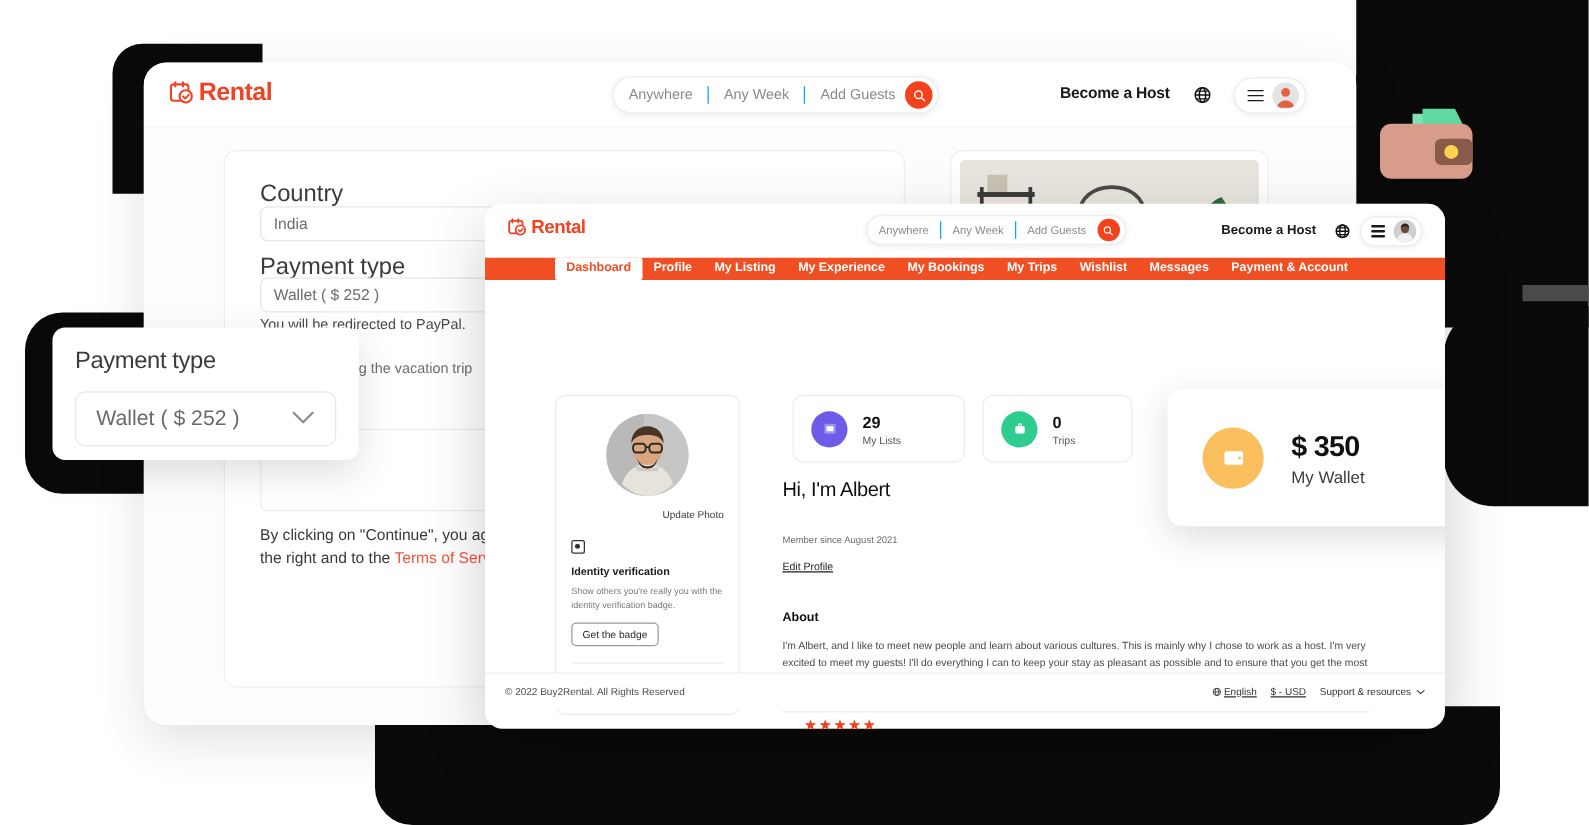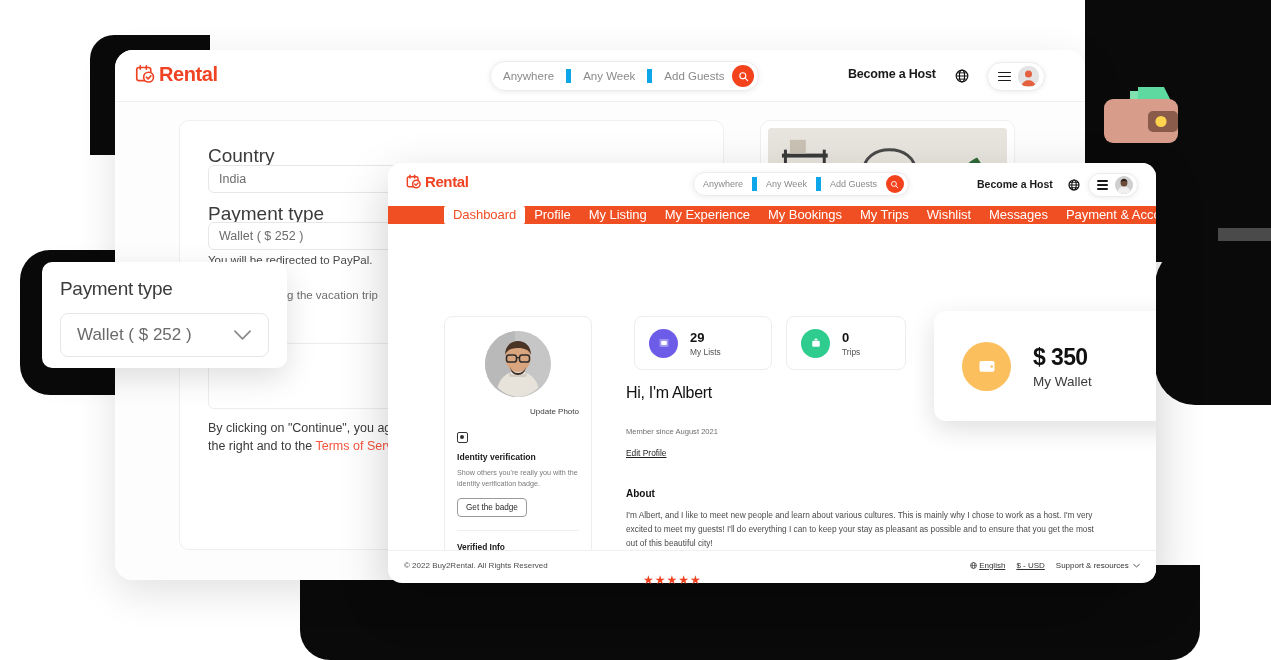--- a/index.html
+++ b/index.html
@@ -55,21 +55,21 @@
   #back-brand { position:absolute; left: 20px; top: 13px; }
 
   .searchpill {
     display:flex; align-items:center; background:#fff;
     border:1px solid #ececec; border-radius:40px;
     box-shadow:0 1px 6px rgba(0,0,0,0.08);
     height:30px; padding:0 4px 0 0;
   }
   .searchpill span.seg {
     font-size:11.5px; color:#8a8a8a; padding:0 12px;
-    border-right:5px solid #0ea5e9; line-height:14px;
+    border-right:1px solid #0ea5e9; line-height:14px;
   }
   .searchpill span.seg.last { border-right:none; padding-right:8px; }
   .search-btn {
     width:22px;height:22px;border-radius:50%;background:#f4421c;
     display:flex;align-items:center;justify-content:center;flex:0 0 auto;
   }
   .search-btn svg { width:11px;height:11px;fill:none;stroke:#fff;stroke-width:2.4; }
 
   #back-search { position:absolute; left: 375px; top: 11px; }
 
@@ -154,29 +154,29 @@
   #front-usermenu { position:absolute; left:700px; top:10px; }
   #front-usermenu .usermenu { padding:2px 4px 2px 8px; }
   #front-usermenu .burger { width:11px; }
   #front-usermenu .avatar-sm { width:18px;height:18px; }
 
   #front-nav {
     height:18px; background:#f04e23; display:flex; align-items:center;
     padding-left:56px;
   }
   .navtab {
-    font-size:13px; color:#ffffff; font-weight:400;
+    font-size:10px; color:#ffffff; font-weight:700;
     padding:3px 9px; letter-spacing:-0.05px; white-space:nowrap;
     line-height:12px;
   }
   .navtab.active { background:#fff; color:#f04e23; border-radius:2px; }
 
   #front-body { position:relative; height:330px; background:#fff; padding:14px 16px 0 16px;}
   #front-footer {
-    position:absolute; bottom:4px; left:0; right:0; height:29px;
+    position:absolute; bottom:16px; left:0; right:0; height:29px;
     border-top:1px solid #f0f0f0; background:#fff;
     display:flex; align-items:center; justify-content:space-between;
     padding:12px 16px;
   }
   .copyright { font-size:8px; color:#4d4d4d; }
   .footer-right { display:flex; align-items:center; gap:11px; font-size:8px; color:#333; }
   .footer-right .u { text-decoration:underline; }
 
   
   #profile-card {

